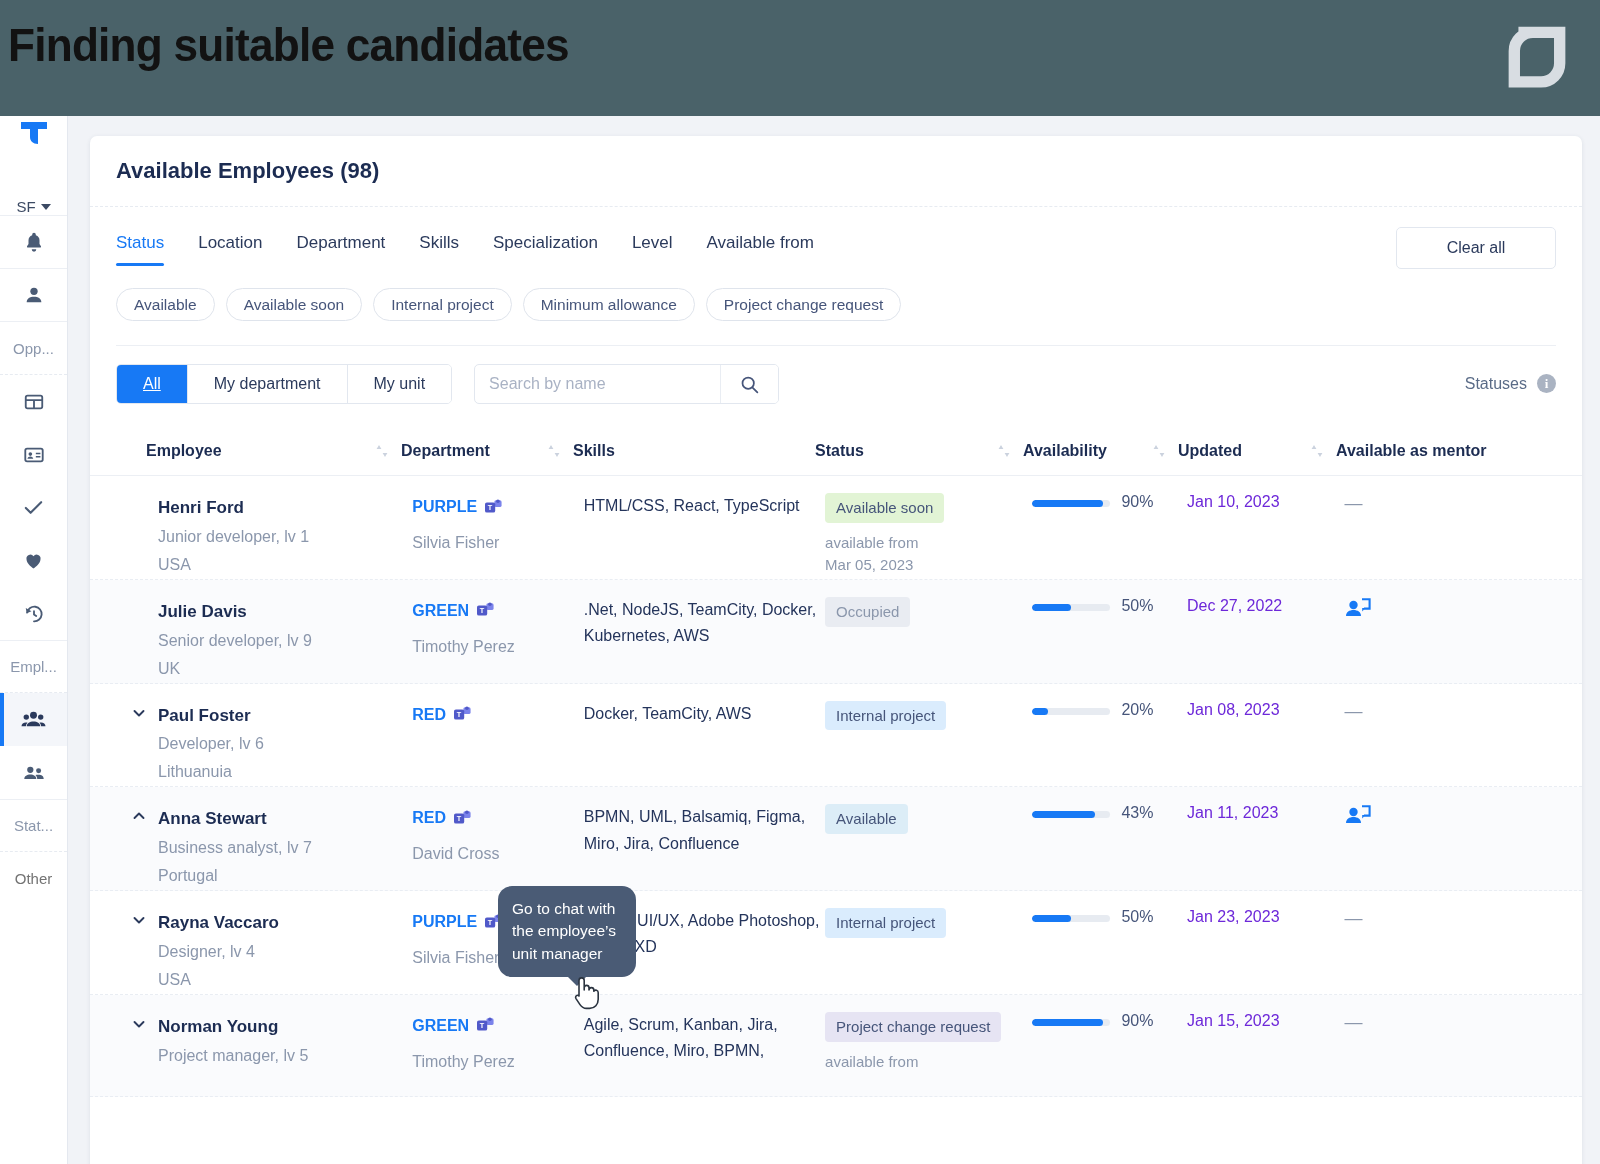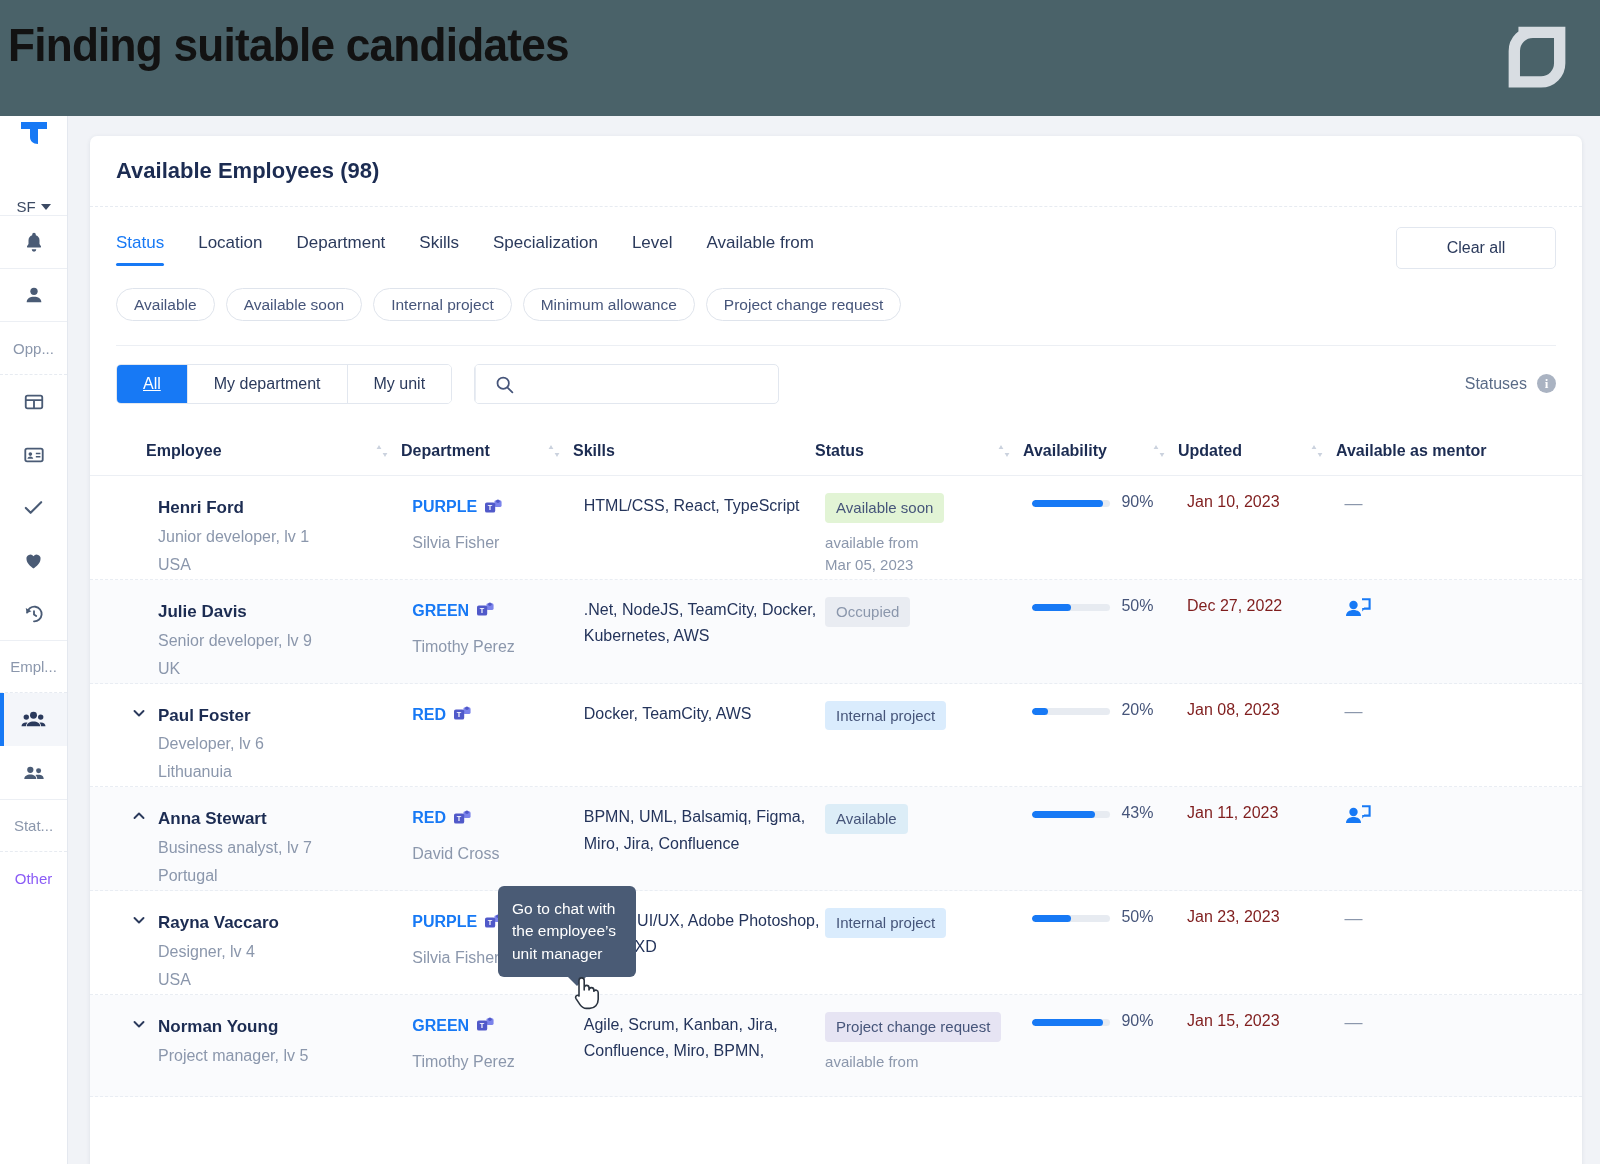--- a/index.html
+++ b/index.html
@@ -280,28 +280,28 @@
     font-size: 15px; color: #8b97ac; line-height: 1.45;
     margin-top: 9px;
   }
   .avail-cell { display: flex; align-items: flex-start; gap: 11px; }
   .bar {
     width: 78px; height: 7px; border-radius: 4px;
     background: #e7ebf1; overflow: hidden; margin-top: 7px;
   }
   .bar-fill { height: 100%; background: #1779f5; border-radius: 4px; }
   .pct { font-size: 16px; color: #46557a; }
-  .updated { font-size: 16px; color: #7f1d1d; }
+  .updated { font-size: 16px; color: #6d28d9; }
   .dash { font-size: 18px; color: #8b97ac; }
 
   
   .tooltip {
     position: absolute; left: 408px; top: 750px;
     width: 138px;
-    background: #4a5b75; border-radius: 6px;
+    background: #4a5b75; border-radius: 14px;
     padding: 12px 14px;
     color: #ffffff; font-size: 15.5px; line-height: 1.45;
     z-index: 40;
   }
   .tooltip::after {
     content: ""; position: absolute;
     left: 70px; bottom: -9px;
     border-left: 9px solid transparent;
     border-right: 9px solid transparent;
     border-top: 9px solid #4a5b75;
@@ -397,21 +397,21 @@
 
     <div class="sb-item">
       <svg width="24" height="24" viewBox="0 0 26 26">
         <circle cx="9" cy="9.5" r="3.4" fill="#4a5b75"></circle>
         <circle cx="18" cy="10.5" r="2.7" fill="#4a5b75"></circle>
         <path fill="#4a5b75" d="M2.5 19.5c0-3 2.9-4.8 6.5-4.8s6.5 1.8 6.5 4.8zM16.5 19.5c-.1-1.8-.8-3.2-2-4.2.9-.3 2-.4 3.5-.4 3 0 5.5 1.4 5.5 4.6z"></path>
       </svg>
     </div>
 
     <div class="sb-label sb-sep">Stat...</div>
-    <div class="sb-label" style="border-bottom:none; color:#8b5cf6;">Other</div>
+    <div class="sb-label" style="border-bottom:none; color:#737373;">Other</div>
   </div>
 
   <div class="card">
 
     <div class="card-head">
       <div class="card-title">Available Employees (98)</div>
     </div>
 
     <div class="filter-zone">
       <div class="ftabs">
@@ -436,20 +436,21 @@
 
     <div class="divider-h"></div>
 
     <div class="toolbar">
       <div class="seg">
         <div class="seg-btn active">All</div>
         <div class="seg-btn">My department</div>
         <div class="seg-btn">My unit</div>
       </div>
       <div class="search-wrap">
+        <input class="search-input" placeholder="Search by name" style="">
         <div class="search-btn">
           <svg width="21" height="21" viewBox="0 0 24 24">
             <circle cx="10.5" cy="10.5" r="6.5" fill="none" stroke="#46557a" stroke-width="2"></circle>
             <path stroke="#46557a" stroke-width="2" stroke-linecap="round" d="M15.5 15.5L21 21"></path>
           </svg>
         </div>
       </div>
       <div class="statuses">
         <span>Statuses</span>
         <span class="info-ic">i</span>

